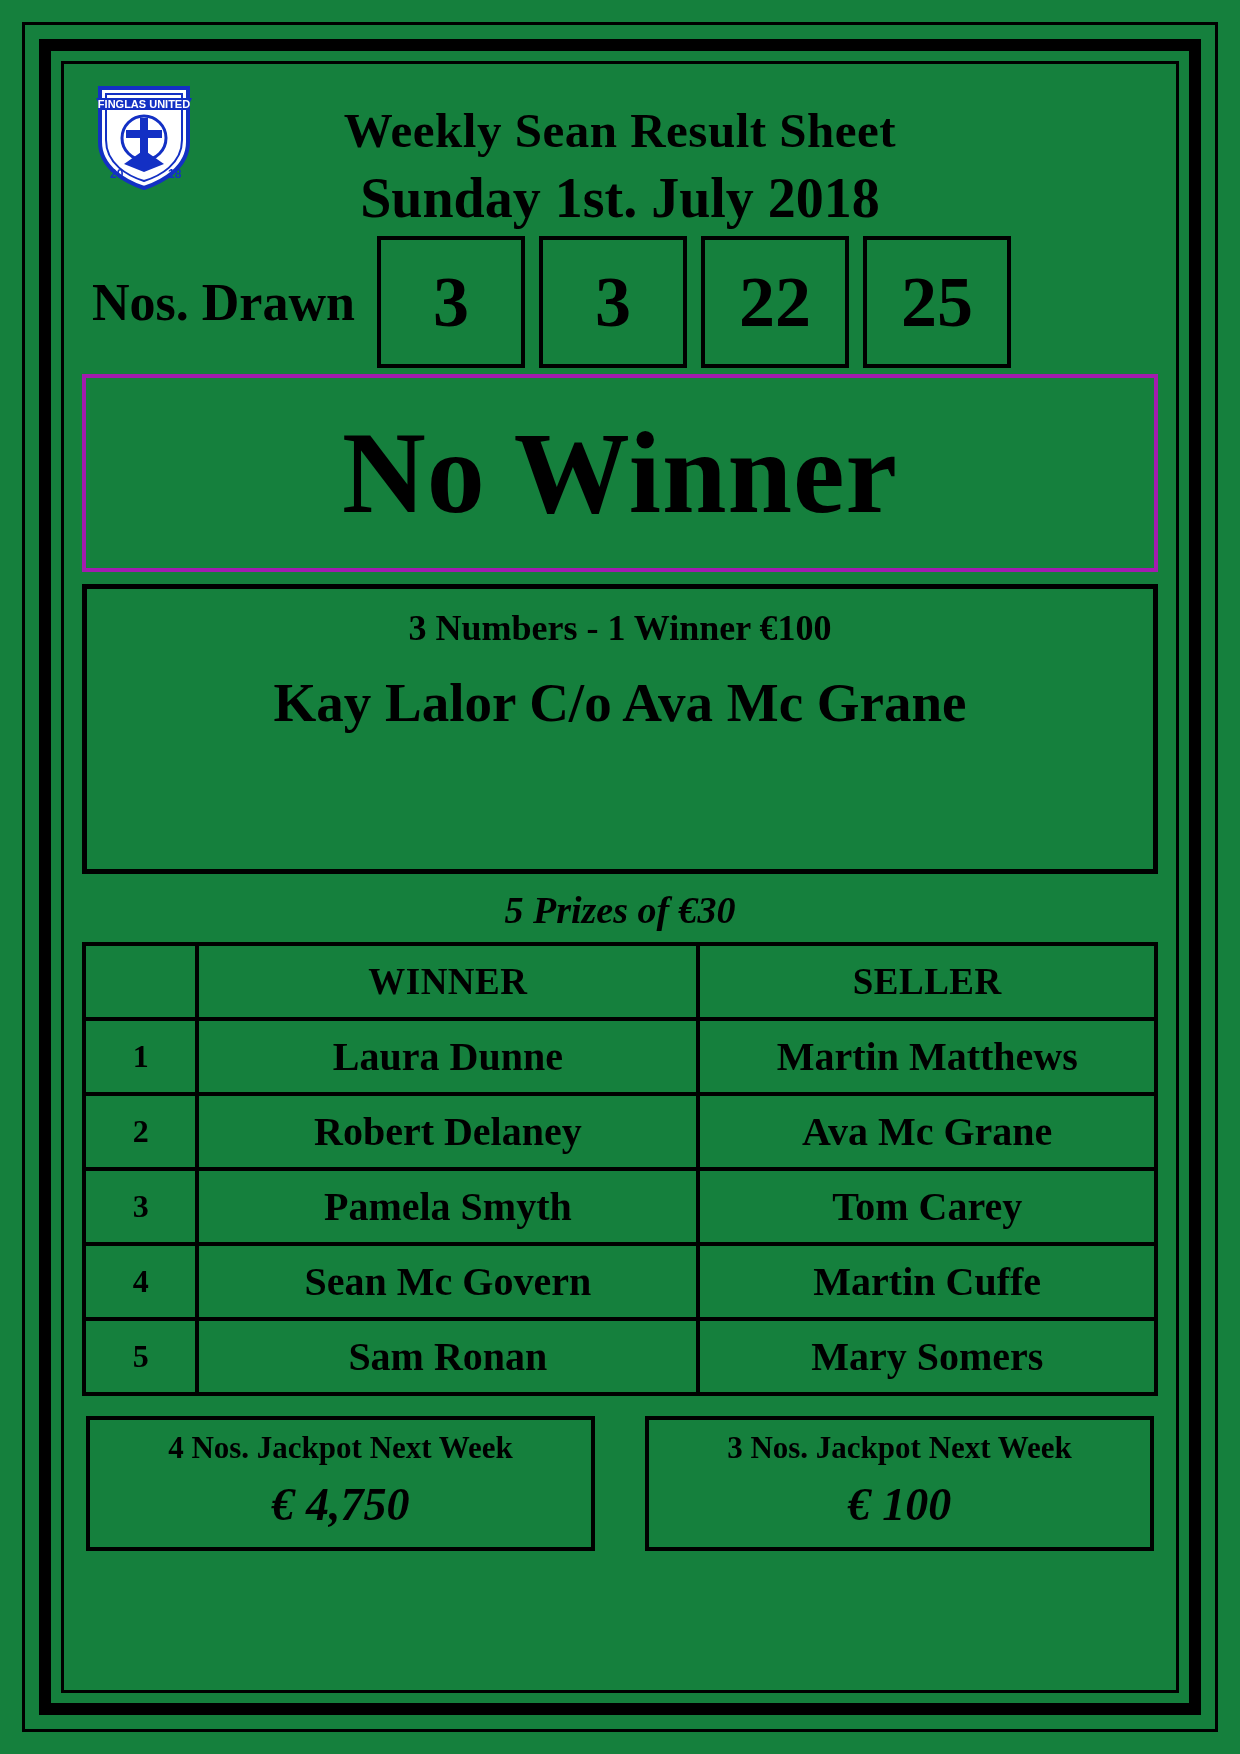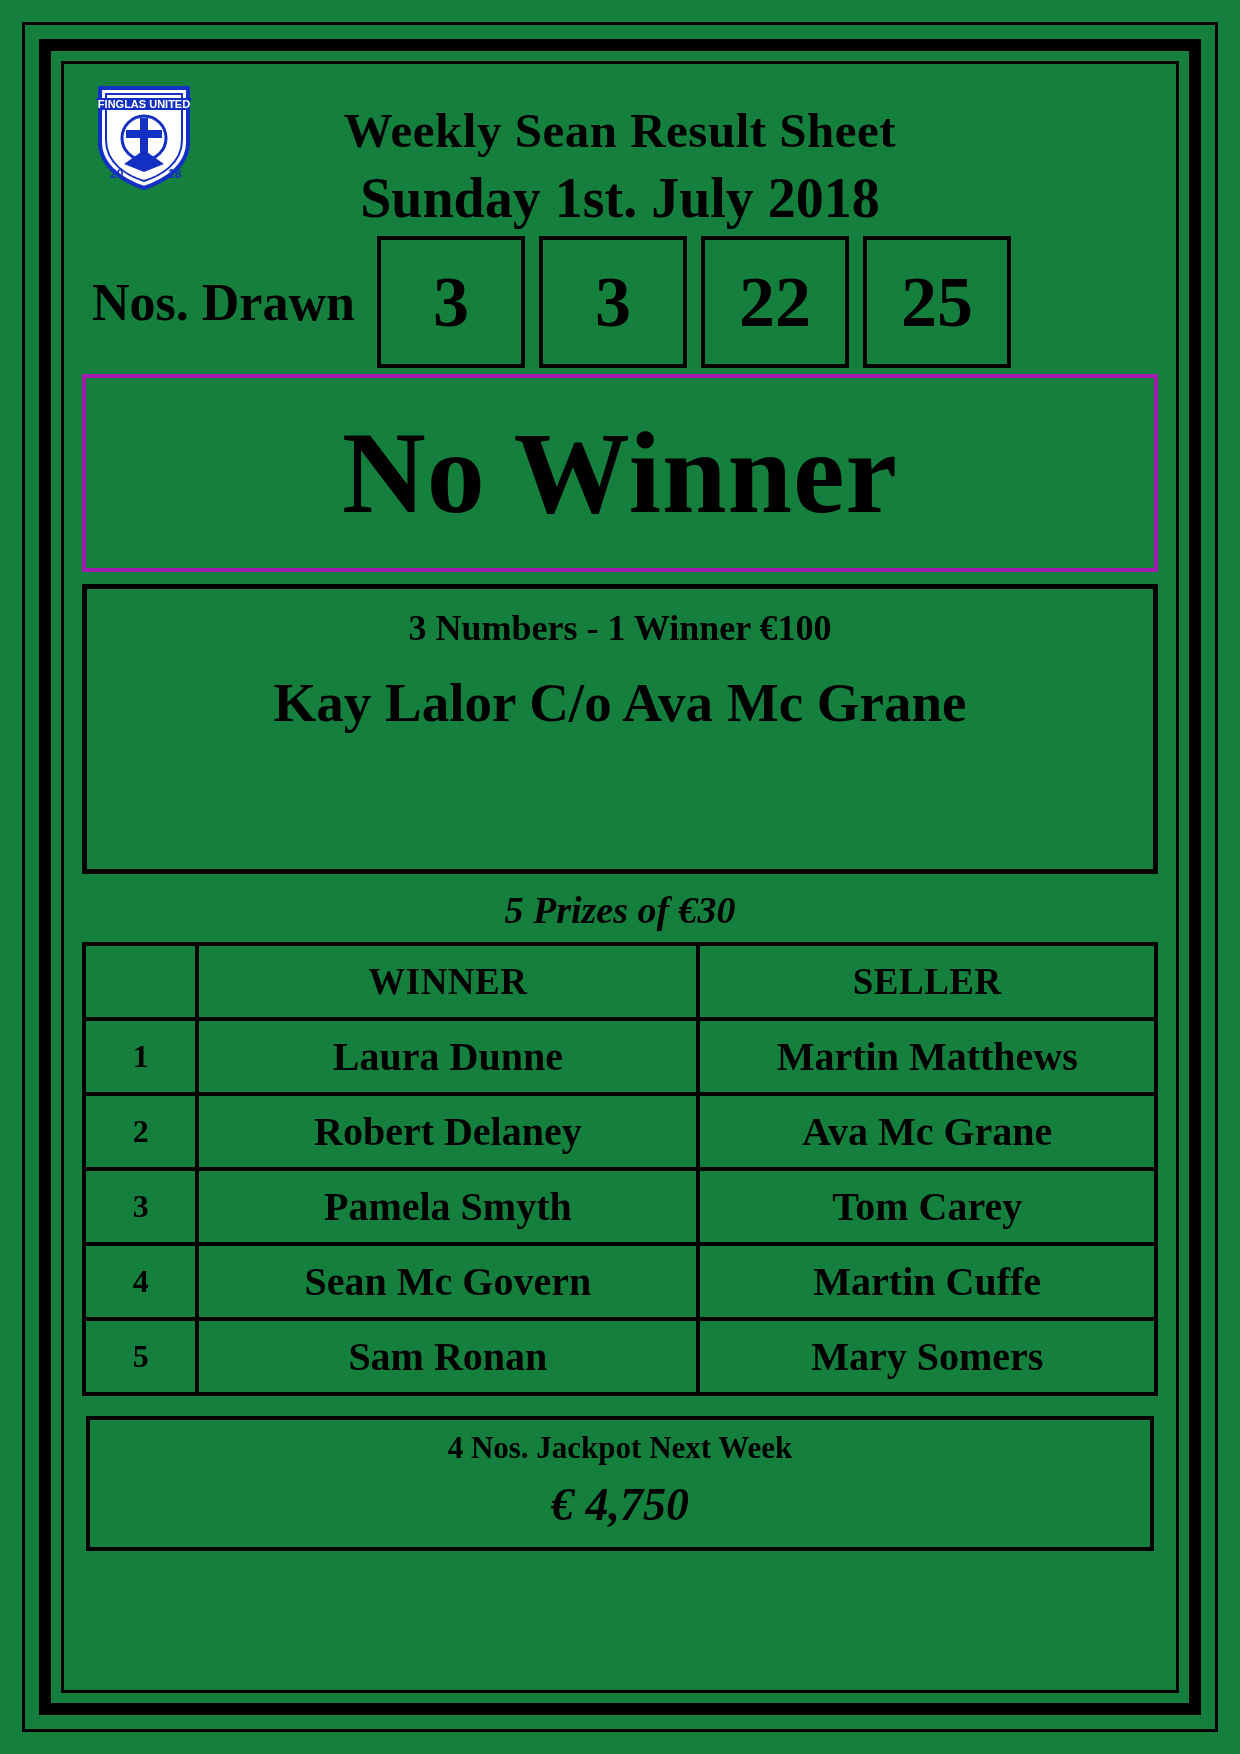--- a/index.html
+++ b/index.html
@@ -290,18 +290,22 @@
               <td class="name">Mary Somers</td>
             </tr>
           </tbody>
         </table>
 
         <div class="jackpots">
           <div class="jp-box">
             <div class="jp-label">4 Nos. Jackpot Next Week</div>
             <div class="jp-amount">€ 4,750</div>
           </div>
+          <div class="jp-box">
+            <div class="jp-label">3 Nos. Jackpot Next Week</div>
+            <div class="jp-amount">€ 100</div>
+          </div>
         </div>
 
       </div>
     </div>
   </div>
 </div>
 
 </body></html>

